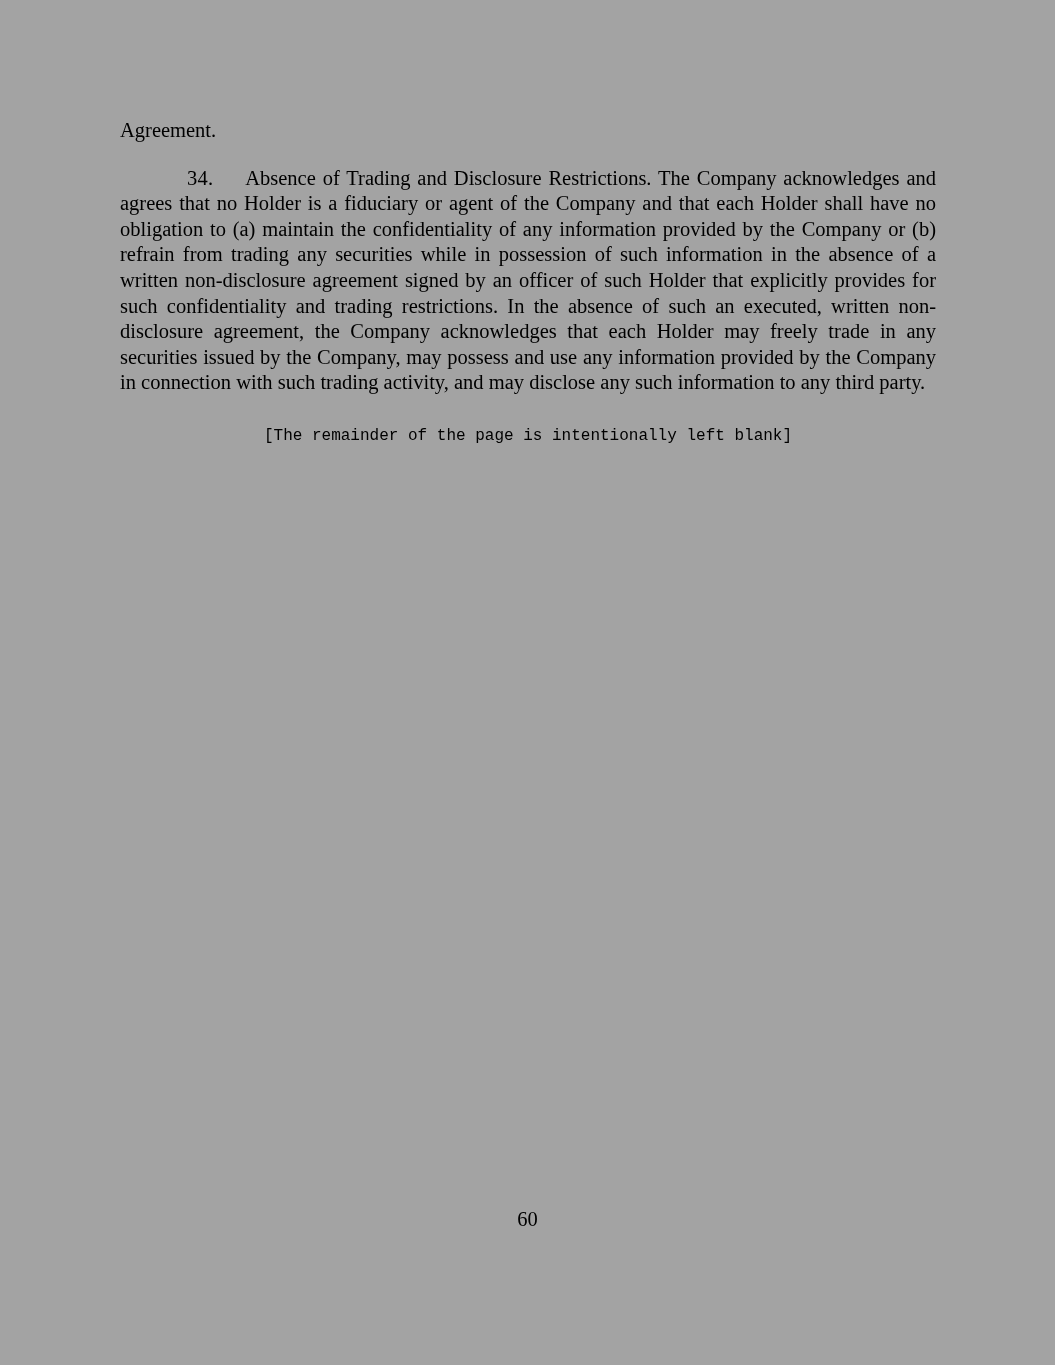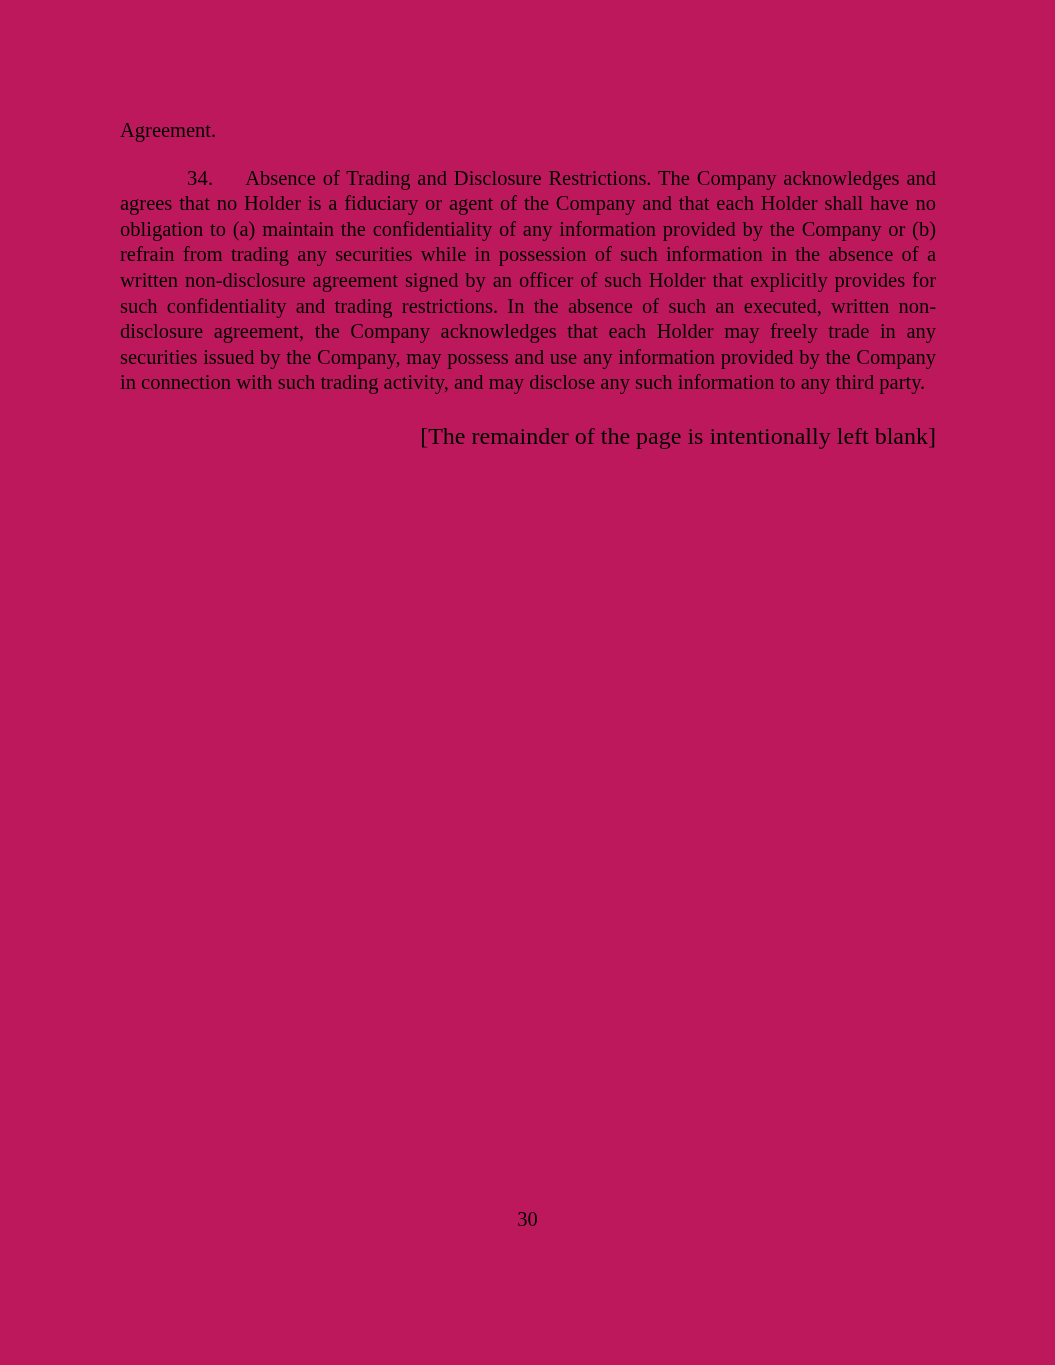--- a/index.html
+++ b/index.html
@@ -14,21 +14,21 @@
     color: #000000;
     position: relative;
     overflow: hidden;
   }
   .page {
     position: absolute;
     top: 0;
     left: 0;
     width: 1055px;
     height: 1365px;
-    background: #be185d;
+    background: #a3a3a3;
   }
   .content {
     position: absolute;
     left: 120px;
     top: 118px;
     width: 816px;
   }
   .para {
     font-size: 20.5px;
     line-height: 25.6px;
@@ -50,23 +50,24 @@
     letter-spacing: 0.2px;
   }
   .clause-title {
   }
   .gap-after-num {
     display: inline-block;
     width: 32px;
   }
   .centered-note {
     margin-top: 28px;
-    text-align: right;
-    font-size: 24px;
+    text-align: center;
+    font-size: 16px;
     line-height: 25.6px;
+    font-family: Liberation Mono, monospace;
   }
   .page-number {
     position: absolute;
     left: 0;
     right: 0;
     top: 1208px;
     text-align: center;
     font-size: 20.5px;
   }
 </style>
@@ -78,15 +79,15 @@
   <div class="content">
 
     <p class="para para-continued">Agreement.</p>
 
     <p class="para body-para"><span class="indent-lead"></span><span class="clause-num">34.</span><span class="gap-after-num"></span><span class="clause-title">Absence of Trading and Disclosure Restrictions</span><span>.  The Company acknowledges and agrees that no Holder is a fiduciary or agent of the Company and that each Holder shall have no obligation to (a) maintain the confidentiality of any information provided by the Company or (b) refrain from trading any securities while in possession of such information in the absence of a written non-disclosure agreement signed by an officer of such Holder that explicitly provides for such confidentiality and trading restrictions.  In the absence of such an executed, written non-disclosure agreement, the Company acknowledges that each Holder may freely trade in any securities issued by the Company, may possess and use any information provided by the Company in connection with such trading activity, and may disclose any such information to any third party.</span></p>
 
     <p class="centered-note">[The remainder of the page is intentionally left blank]</p>
 
   </div>
 
-  <div class="page-number">30</div>
+  <div class="page-number">60</div>
 
 </div>
 
 </body></html>

